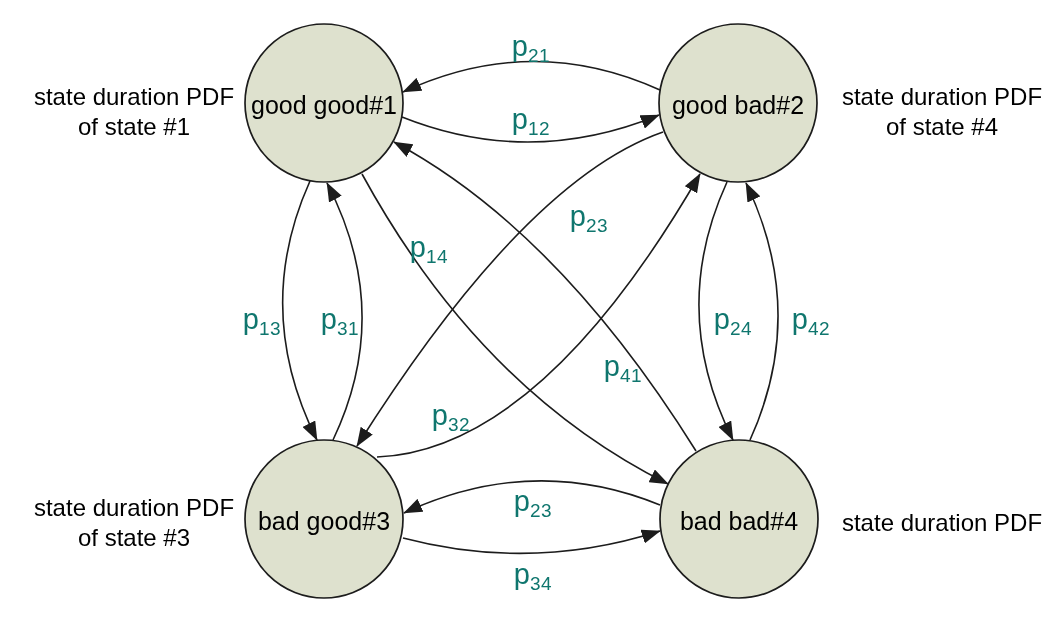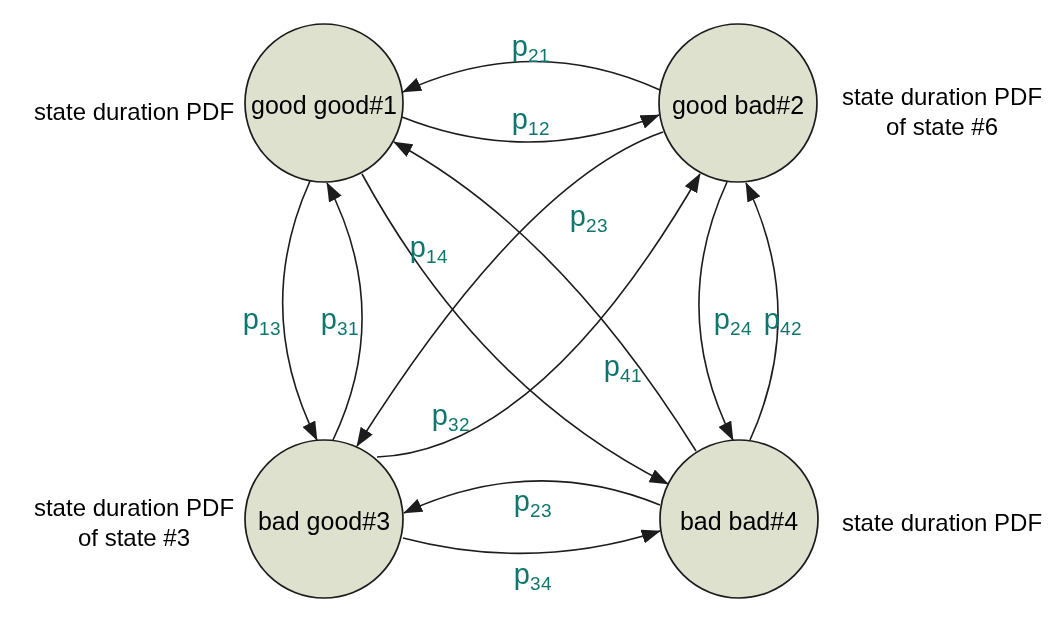--- a/index.html
+++ b/index.html
@@ -109,39 +109,40 @@
     <span>bad good</span>
     <span>#3</span>
   </div>
   <div class="node-label" style="left:739px; top:521px">
     <span>bad bad</span>
     <span>#4</span>
   </div>
 
   <div class="side-label" style="left:128px; top:112px">
     <span>state duration PDF</span>
+    <span>of state #1</span>
   </div>
   <div class="side-label" style="left:936px; top:112px">
     <span>state duration PDF</span>
-    <span>of state #6</span>
+    <span>of state #4</span>
   </div>
   <div class="side-label" style="left:128px; top:523px">
     <span>state duration PDF</span>
     <span>of state #3</span>
   </div>
   <div class="side-label" style="left:936px; top:523px">
     <span>state duration PDF</span>
   </div>
 
   <div class="plabel" style="left:531px; top:48px"><span class="pbase">p</span><span class="psub">21</span></div>
   <div class="plabel" style="left:531px; top:121px"><span class="pbase">p</span><span class="psub">12</span></div>
   <div class="plabel" style="left:262px; top:321px"><span class="pbase">p</span><span class="psub">13</span></div>
   <div class="plabel" style="left:340px; top:321px"><span class="pbase">p</span><span class="psub">31</span></div>
   <div class="plabel" style="left:733px; top:321px"><span class="pbase">p</span><span class="psub">24</span></div>
-  <div class="plabel" style="left:783px; top:321px"><span class="pbase">p</span><span class="psub">42</span></div>
+  <div class="plabel" style="left:811px; top:321px"><span class="pbase">p</span><span class="psub">42</span></div>
   <div class="plabel" style="left:533px; top:503px"><span class="pbase">p</span><span class="psub">23</span></div>
   <div class="plabel" style="left:533px; top:576px"><span class="pbase">p</span><span class="psub">34</span></div>
   <div class="plabel" style="left:429px; top:249px"><span class="pbase">p</span><span class="psub">14</span></div>
   <div class="plabel" style="left:589px; top:218px"><span class="pbase">p</span><span class="psub">23</span></div>
   <div class="plabel" style="left:451px; top:417px"><span class="pbase">p</span><span class="psub">32</span></div>
   <div class="plabel" style="left:623px; top:368px"><span class="pbase">p</span><span class="psub">41</span></div>
 
 </div>
 
 </body></html>

